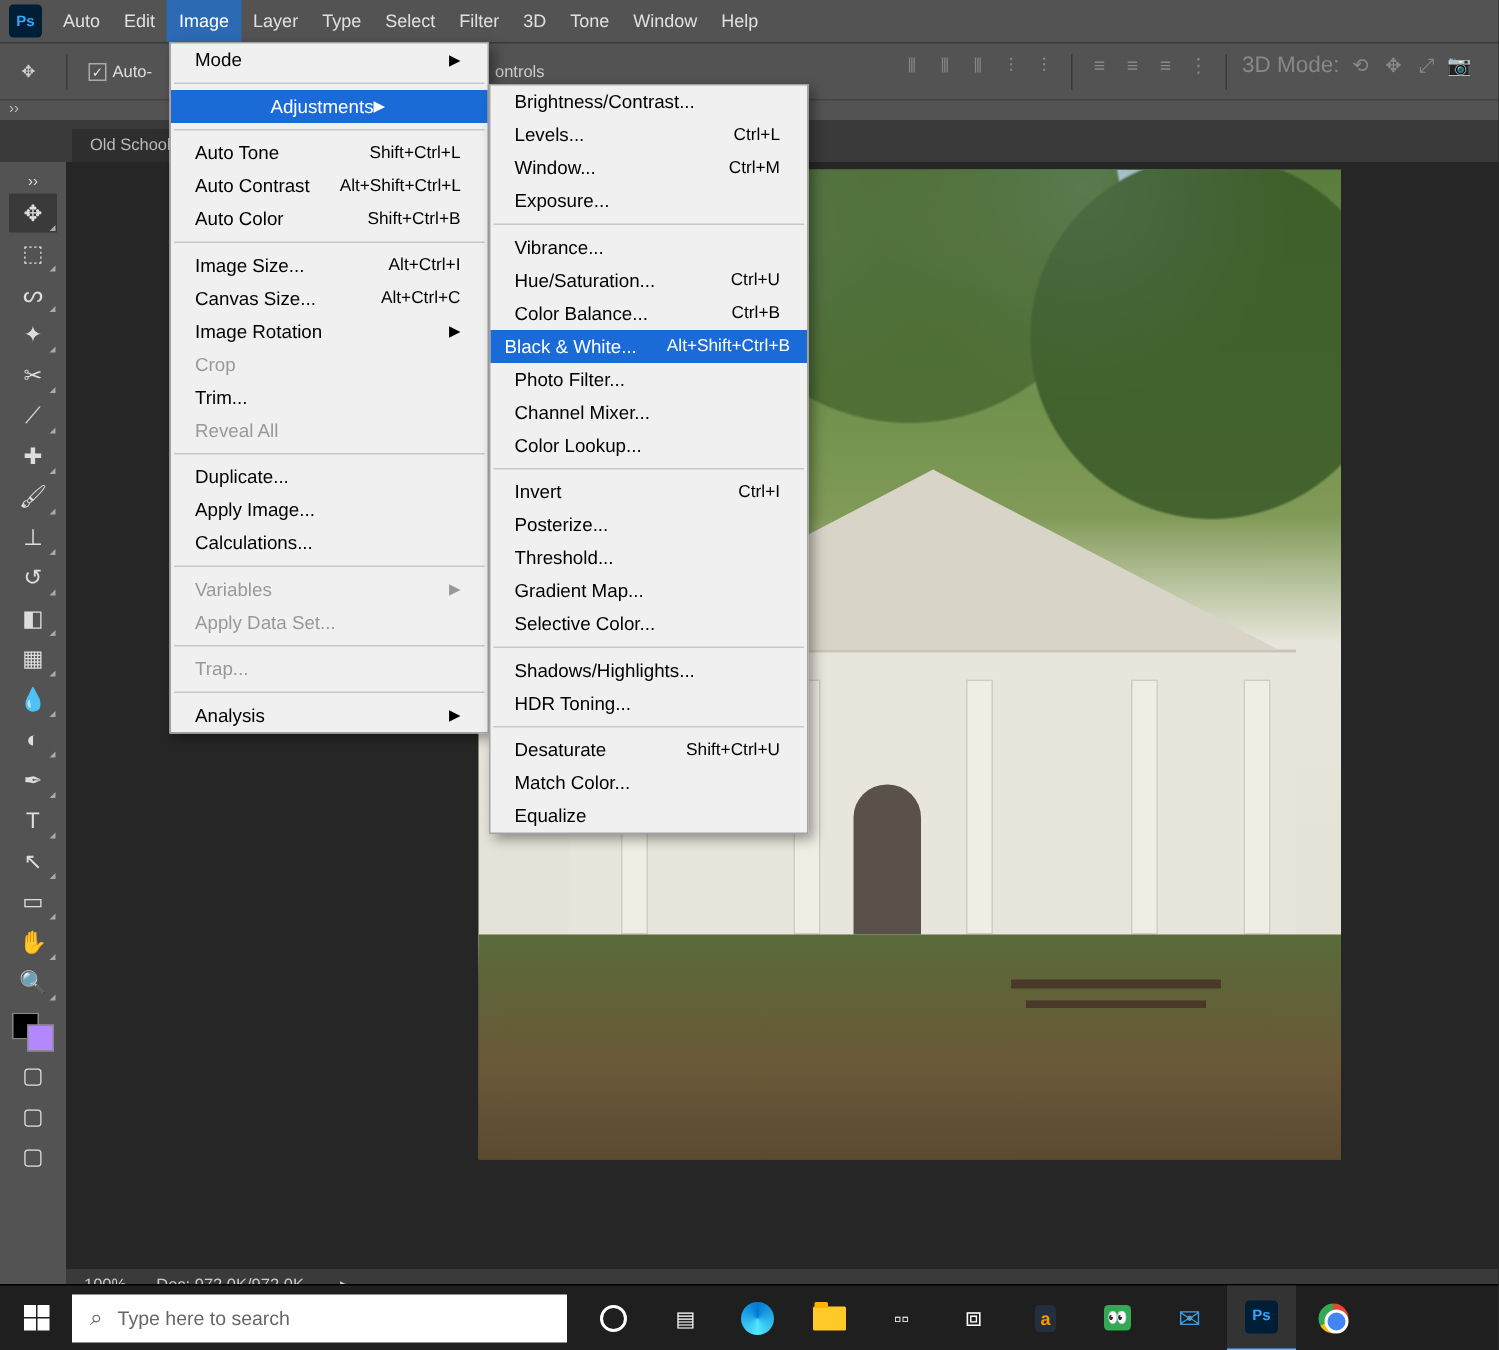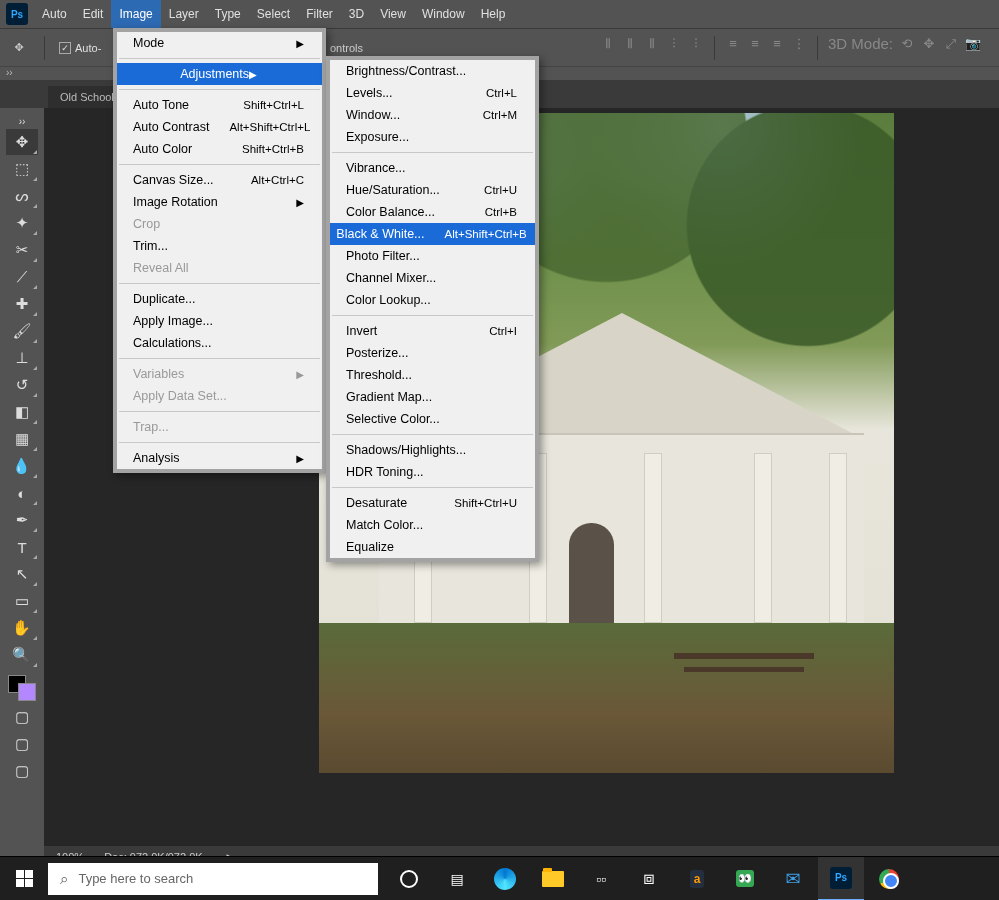--- a/index.html
+++ b/index.html
@@ -48,21 +48,21 @@
 .photo .door { position:absolute; left:190px; bottom:0; width:45px; height:100px; background:#5a5248; border-radius: 22px 22px 0 0;}
 .photo .ground { position:absolute; bottom:0; left:0; right:0; height:150px; background: linear-gradient(180deg, #5a6b3a 0%, #6a5838 60%, #5a4a30 100%);}
 .photo .bench { position:absolute; bottom:80px; right:80px; width:140px; height:50px; }
 .photo .bench::before { content:''; position:absolute; top:10px; left:0; right:0; height:6px; background:#4a3828;}
 .photo .bench::after { content:''; position:absolute; top:24px; left:10px; right:10px; height:5px; background:#4a3828;}
 
 .status-bar { position:absolute; left:44px; right:0; bottom:0; height:22px; background:#3a3a3a; display:flex; align-items:center; font-size:11px; color:#ccc; padding:0 12px; gap:20px;}
 .status-bar .arrow { margin-left:4px; font-size:9px;}
 
 
-.dropdown { position:absolute; background:#f0f0f0; color:#000; font-size:12.5px; box-shadow: 3px 3px 8px rgba(0,0,0,0.4); z-index:1000; border:4px solid #a3a3a3; }
+.dropdown { position:absolute; background:#f0f0f0; color:#000; font-size:12.5px; box-shadow: 3px 3px 8px rgba(0,0,0,0.4); z-index:1000; border:1px solid #a3a3a3; }
 .dropdown.main { left:113px; top:28px; width:213px; }
 .dropdown.sub { left:326px; top:56px; width:213px; }
 .dd-item { display:flex; justify-content:space-between; align-items:center; padding: 4px 18px 4px 16px; white-space:nowrap; cursor:default; }
 .dd-item.highlighted { background:#1a6bd8; color:#fff;justify-content:center; }
 .dd-item.disabled { color:#999; }
 .dd-item .arrow-r { font-size:10px; }
 .dd-item .shortcut { font-size:11.5px; margin-left: 20px;}
 .dd-sep { height:1px; background:#c8c8c8; margin: 4px 2px; }
 
 
@@ -89,21 +89,21 @@
   <div class="ps-icon">Ps</div>
   <div class="menu-bar" id="menubar">
       <div class="menu-item">Auto</div>
       <div class="menu-item">Edit</div>
       <div class="menu-item open">Image</div>
       <div class="menu-item">Layer</div>
       <div class="menu-item">Type</div>
       <div class="menu-item">Select</div>
       <div class="menu-item">Filter</div>
       <div class="menu-item">3D</div>
-      <div class="menu-item">View</div>
+      <div class="menu-item">Tone</div>
       <div class="menu-item">Window</div>
       <div class="menu-item">Help</div>
     </div>
 </div>
 
 <div class="options-bar">
   <div class="opt-icon">✥</div>
   <div class="opt-divider"></div>
   <div class="opt-check">
     <div class="opt-check-box">✓</div>
@@ -221,20 +221,24 @@
     <div class="dd-item">
       <span>Auto Contrast</span>
       <span class="shortcut">Alt+Shift+Ctrl+L</span>
     </div>
     <div class="dd-item">
       <span>Auto Color</span>
       <span class="shortcut">Shift+Ctrl+B</span>
     </div>
     <div class="dd-sep"></div>
     <div class="dd-item">
+      <span>Image Size...</span>
+      <span class="shortcut">Alt+Ctrl+I</span>
+    </div>
+    <div class="dd-item">
       <span>Canvas Size...</span>
       <span class="shortcut">Alt+Ctrl+C</span>
     </div>
     <div class="dd-item">
       <span>Image Rotation</span>
       <span class="arrow-r">▶</span>
     </div>
     <div class="dd-item disabled">
       <span>Crop</span>
     </div>

